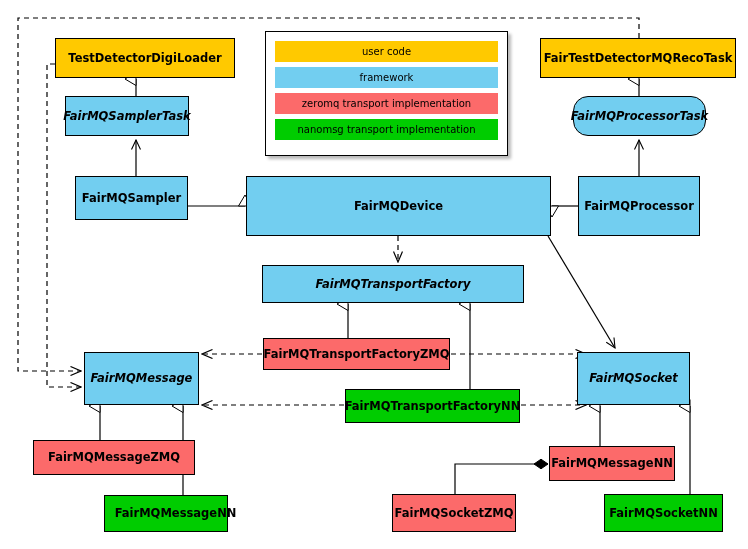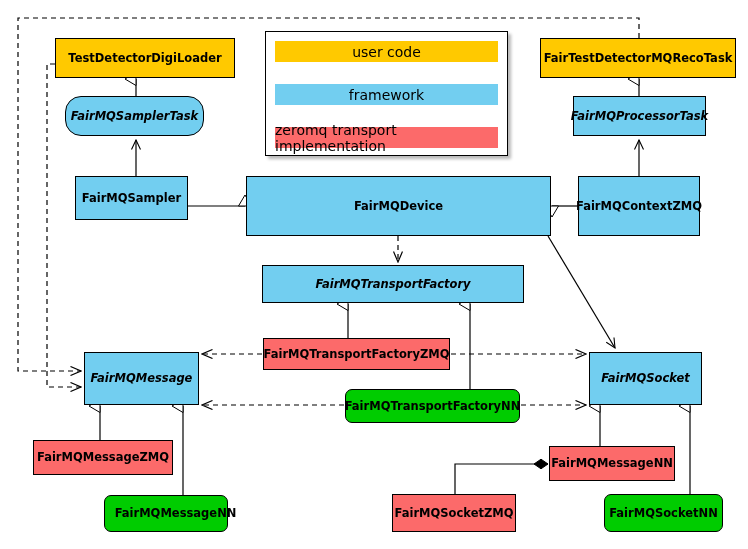--- a/index.html
+++ b/index.html
@@ -37,43 +37,43 @@
     line-height: 1.1;
     padding: 2px 4px;
     z-index: 5;
   }
   .node.abstract {
     font-style: italic;
   }
   .fill-user      { background: #FFC900; }
   .fill-framework { background: #72CEF0; }
   .fill-zeromq    { background: #FC6A6A; }
-  .fill-nanomsg   { background: #00CC00; border-radius: 7px; }
+  .fill-nanomsg   { background: #00CC00; }
 
   
   #legend {
     position: absolute;
     left: 265px;
     top: 31px;
     width: 243px;
     height: 125px;
     box-sizing: border-box;
     border: 1px solid #000000;
     background: #ffffff;
     z-index: 6;
     box-shadow: 3px 3px 3px rgba(0,0,0,0.28);
     padding: 9px 9px 0 9px;
   }
   .legend-row {
     height: 21px;
-    margin-bottom: 22px;
+    margin-bottom: 5px;
     display: flex;
     align-items: center;
     justify-content: center;
-    font-size: 14px;
+    font-size: 10px;
     font-weight: normal;
     color: #000000;
   }
 </style>
 </head>
 <body>
 
 <div id="canvas">
 
   <svg id="edges" viewBox="0 0 748 549" width="748" height="549">
@@ -177,36 +177,37 @@
       <g>
         <path d="M548,464 L455,464 L455,494" marker-start="url(#filled-diamond)"></path>
       </g>
 
     </g>
   </svg>
 
   <div id="nodes">
       <div class="node fill-user" style="left: 55px; top: 38px; width: 180px; height: 40px;">TestDetectorDigiLoader</div>
       <div class="node fill-user" style="left: 540px; top: 38px; width: 196px; height: 40px;">FairTestDetectorMQRecoTask</div>
-      <div class="node fill-framework abstract" style="left: 65px; top: 96px; width: 139px; height: 40px; border-radius: 16px;">FairMQSamplerTask</div>
-      <div class="node fill-framework abstract" style="left: 573px; top: 96px; width: 133px; height: 40px;">FairMQProcessorTask</div>
+      <div class="node fill-framework abstract" style="left: 65px; top: 96px; width: 124px; height: 40px;">FairMQSamplerTask</div>
+      <div class="node fill-framework abstract" style="left: 573px; top: 96px; width: 133px; height: 40px; border-radius: 15px;">FairMQProcessorTask</div>
       <div class="node fill-framework" style="left: 75px; top: 176px; width: 113px; height: 44px;">FairMQSampler</div>
       <div class="node fill-framework" style="left: 246px; top: 176px; width: 305px; height: 60px;">FairMQDevice</div>
-      <div class="node fill-framework" style="left: 578px; top: 176px; width: 122px; height: 60px;">FairMQContextZMQ</div>
+      <div class="node fill-framework" style="left: 578px; top: 176px; width: 122px; height: 60px;">FairMQProcessor</div>
       <div class="node fill-framework abstract" style="left: 262px; top: 265px; width: 262px; height: 38px;">FairMQTransportFactory</div>
       <div class="node fill-zeromq" style="left: 263px; top: 338px; width: 187px; height: 32px;">FairMQTransportFactoryZMQ</div>
       <div class="node fill-nanomsg" style="left: 345px; top: 389px; width: 175px; height: 34px;">FairMQTransportFactoryNN</div>
       <div class="node fill-framework abstract" style="left: 84px; top: 352px; width: 115px; height: 53px;">FairMQMessage</div>
-      <div class="node fill-framework abstract" style="left: 589px; top: 352px; width: 113px; height: 53px;">FairMQSocket</div>
-      <div class="node fill-zeromq" style="left: 33px; top: 440px; width: 140px; height: 35px;">FairMQMessageZMQ</div>
+      <div class="node fill-framework abstract" style="left: 577px; top: 352px; width: 113px; height: 53px;">FairMQSocket</div>
+      <div class="node fill-zeromq" style="left: 33px; top: 440px; width: 162px; height: 35px;">FairMQMessageZMQ</div>
       <div class="node fill-nanomsg" style="left: 104px; top: 495px; width: 124px; height: 37px; padding-left: 23px;">FairMQMessageNN</div>
       <div class="node fill-zeromq" style="left: 549px; top: 446px; width: 126px; height: 35px;">FairMQMessageNN</div>
       <div class="node fill-zeromq" style="left: 392px; top: 494px; width: 124px; height: 38px;">FairMQSocketZMQ</div>
       <div class="node fill-nanomsg" style="left: 604px; top: 494px; width: 119px; height: 38px;">FairMQSocketNN</div>
     </div>
 
   <div id="legend">
       <div class="legend-row" style="background: rgb(255, 201, 0);">user code</div>
       <div class="legend-row" style="background: rgb(114, 206, 240);">framework</div>
       <div class="legend-row" style="background: rgb(252, 106, 106);">zeromq transport implementation</div>
+      <div class="legend-row" style="background: rgb(0, 204, 0);">nanomsg transport implementation</div>
     </div>
 
 </div>
 
 </body></html>

